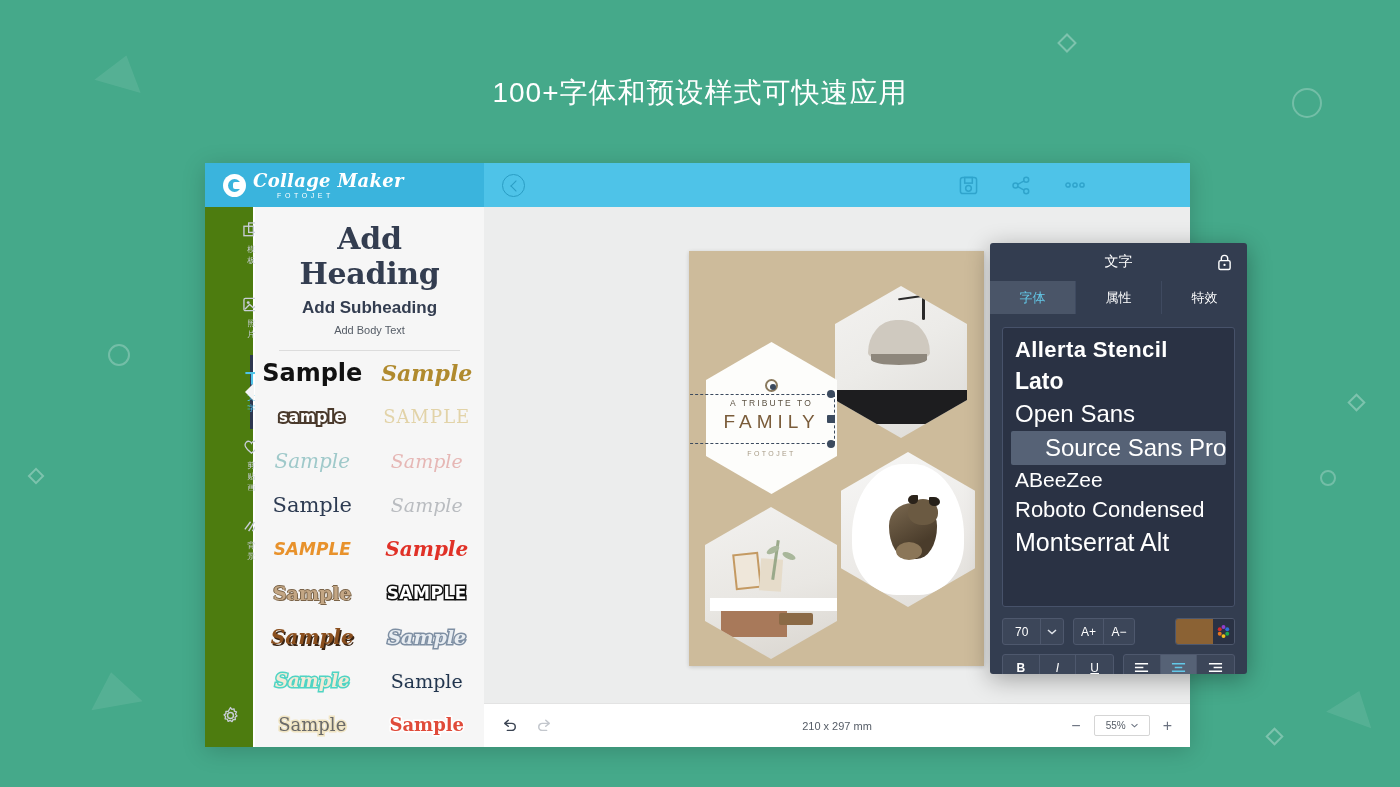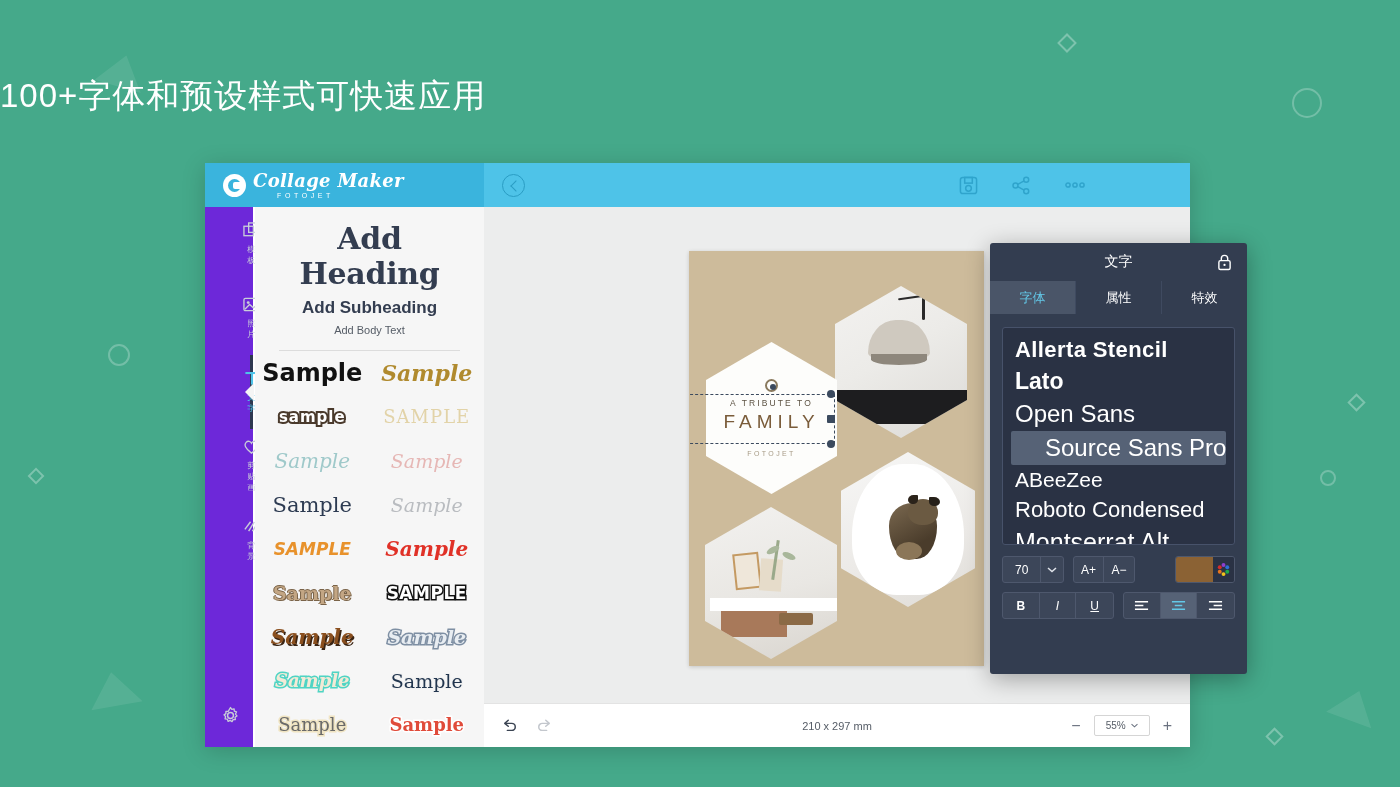--- a/index.html
+++ b/index.html
@@ -15,22 +15,22 @@
   .tri {
     width:0; height:0; border-style:solid;
     border-color:transparent transparent rgba(255,255,255,0.09) transparent;
   }
   .ring { border:2px solid rgba(255,255,255,0.25); border-radius:50%; }
   .dia  { border:2px solid rgba(255,255,255,0.30); transform:rotate(45deg); }
 
   
   .headline {
     position:absolute; top:74px; left:0; width:1400px;
-    text-align:left; color:#ffffff;
-    font-size:33px; font-weight:400; letter-spacing:1px;
+    text-align:center; color:#ffffff;
+    font-size:28px; font-weight:400; letter-spacing:1px;
   }
 
   
   .app {
     position:absolute; left:205px; top:163px;
     width:985px; height:584px;
     background:#ffffff; overflow:hidden;
     box-shadow:0 4px 22px rgba(0,0,0,0.18);
   }
 
@@ -73,21 +73,21 @@
     content:""; position:absolute; left:9px; top:7px;
     width:7px; height:7px; border-left:1.8px solid #2a9dc4;
     border-bottom:1.8px solid #2a9dc4; transform:rotate(45deg);
   }
   .top-actions { margin-left:auto; display:flex; align-items:center; gap:33px; padding-right:104px; }
   .t-ico { cursor:pointer; display:block; }
 
   
   .rail {
     position:absolute; left:0; top:44px; width:48px; bottom:0;
-    background:#6d28d9;
+    background:#4d7c0f;
     padding-left:45px;
   }
   .rail-item {
     height:74px; display:flex; flex-direction:column;
     align-items:center; justify-content:center; gap:5px;
     color:#c9ced8; cursor:pointer; position:relative;
   }
   .rail-item.active { color:#4ec3e8; background:#2e3850; }
   .rail-item.active::after{
     content:""; position:absolute; right:-1px; top:50%; transform:translateY(-50%);
@@ -200,21 +200,21 @@
   .fp-tab {
     flex:1; display:flex; align-items:center; justify-content:center;
     font-size:13px; color:#ffffff; cursor:pointer;
     border-right:1px solid #3f4a60;
   }
   .fp-tab:last-child { border-right:none; }
   .fp-tab.active { background:#4a5568; color:#63c8e8; }
   .fp-body { padding:13px 12px 0; }
   .fontlist {
     background:#2a3244; border:1px solid #47526a; border-radius:3px;
-    height:218px; padding:6px 8px 0; overflow:hidden; position:relative;
+    height:280px; padding:6px 8px 0; overflow:hidden; position:relative;
   }
   .frow {
     color:#ffffff; padding:1px 4px; cursor:pointer; white-space:nowrap;
     overflow:hidden; line-height:1.32;
   }
   .frow.sel { background:#566276; border-radius:2px; }
 
   .ctrl-row { display:flex; align-items:center; gap:9px; margin-top:11px; }
   .ctrl {
     background:#3c4659; border:1px solid #4e586d; border-radius:3px;

